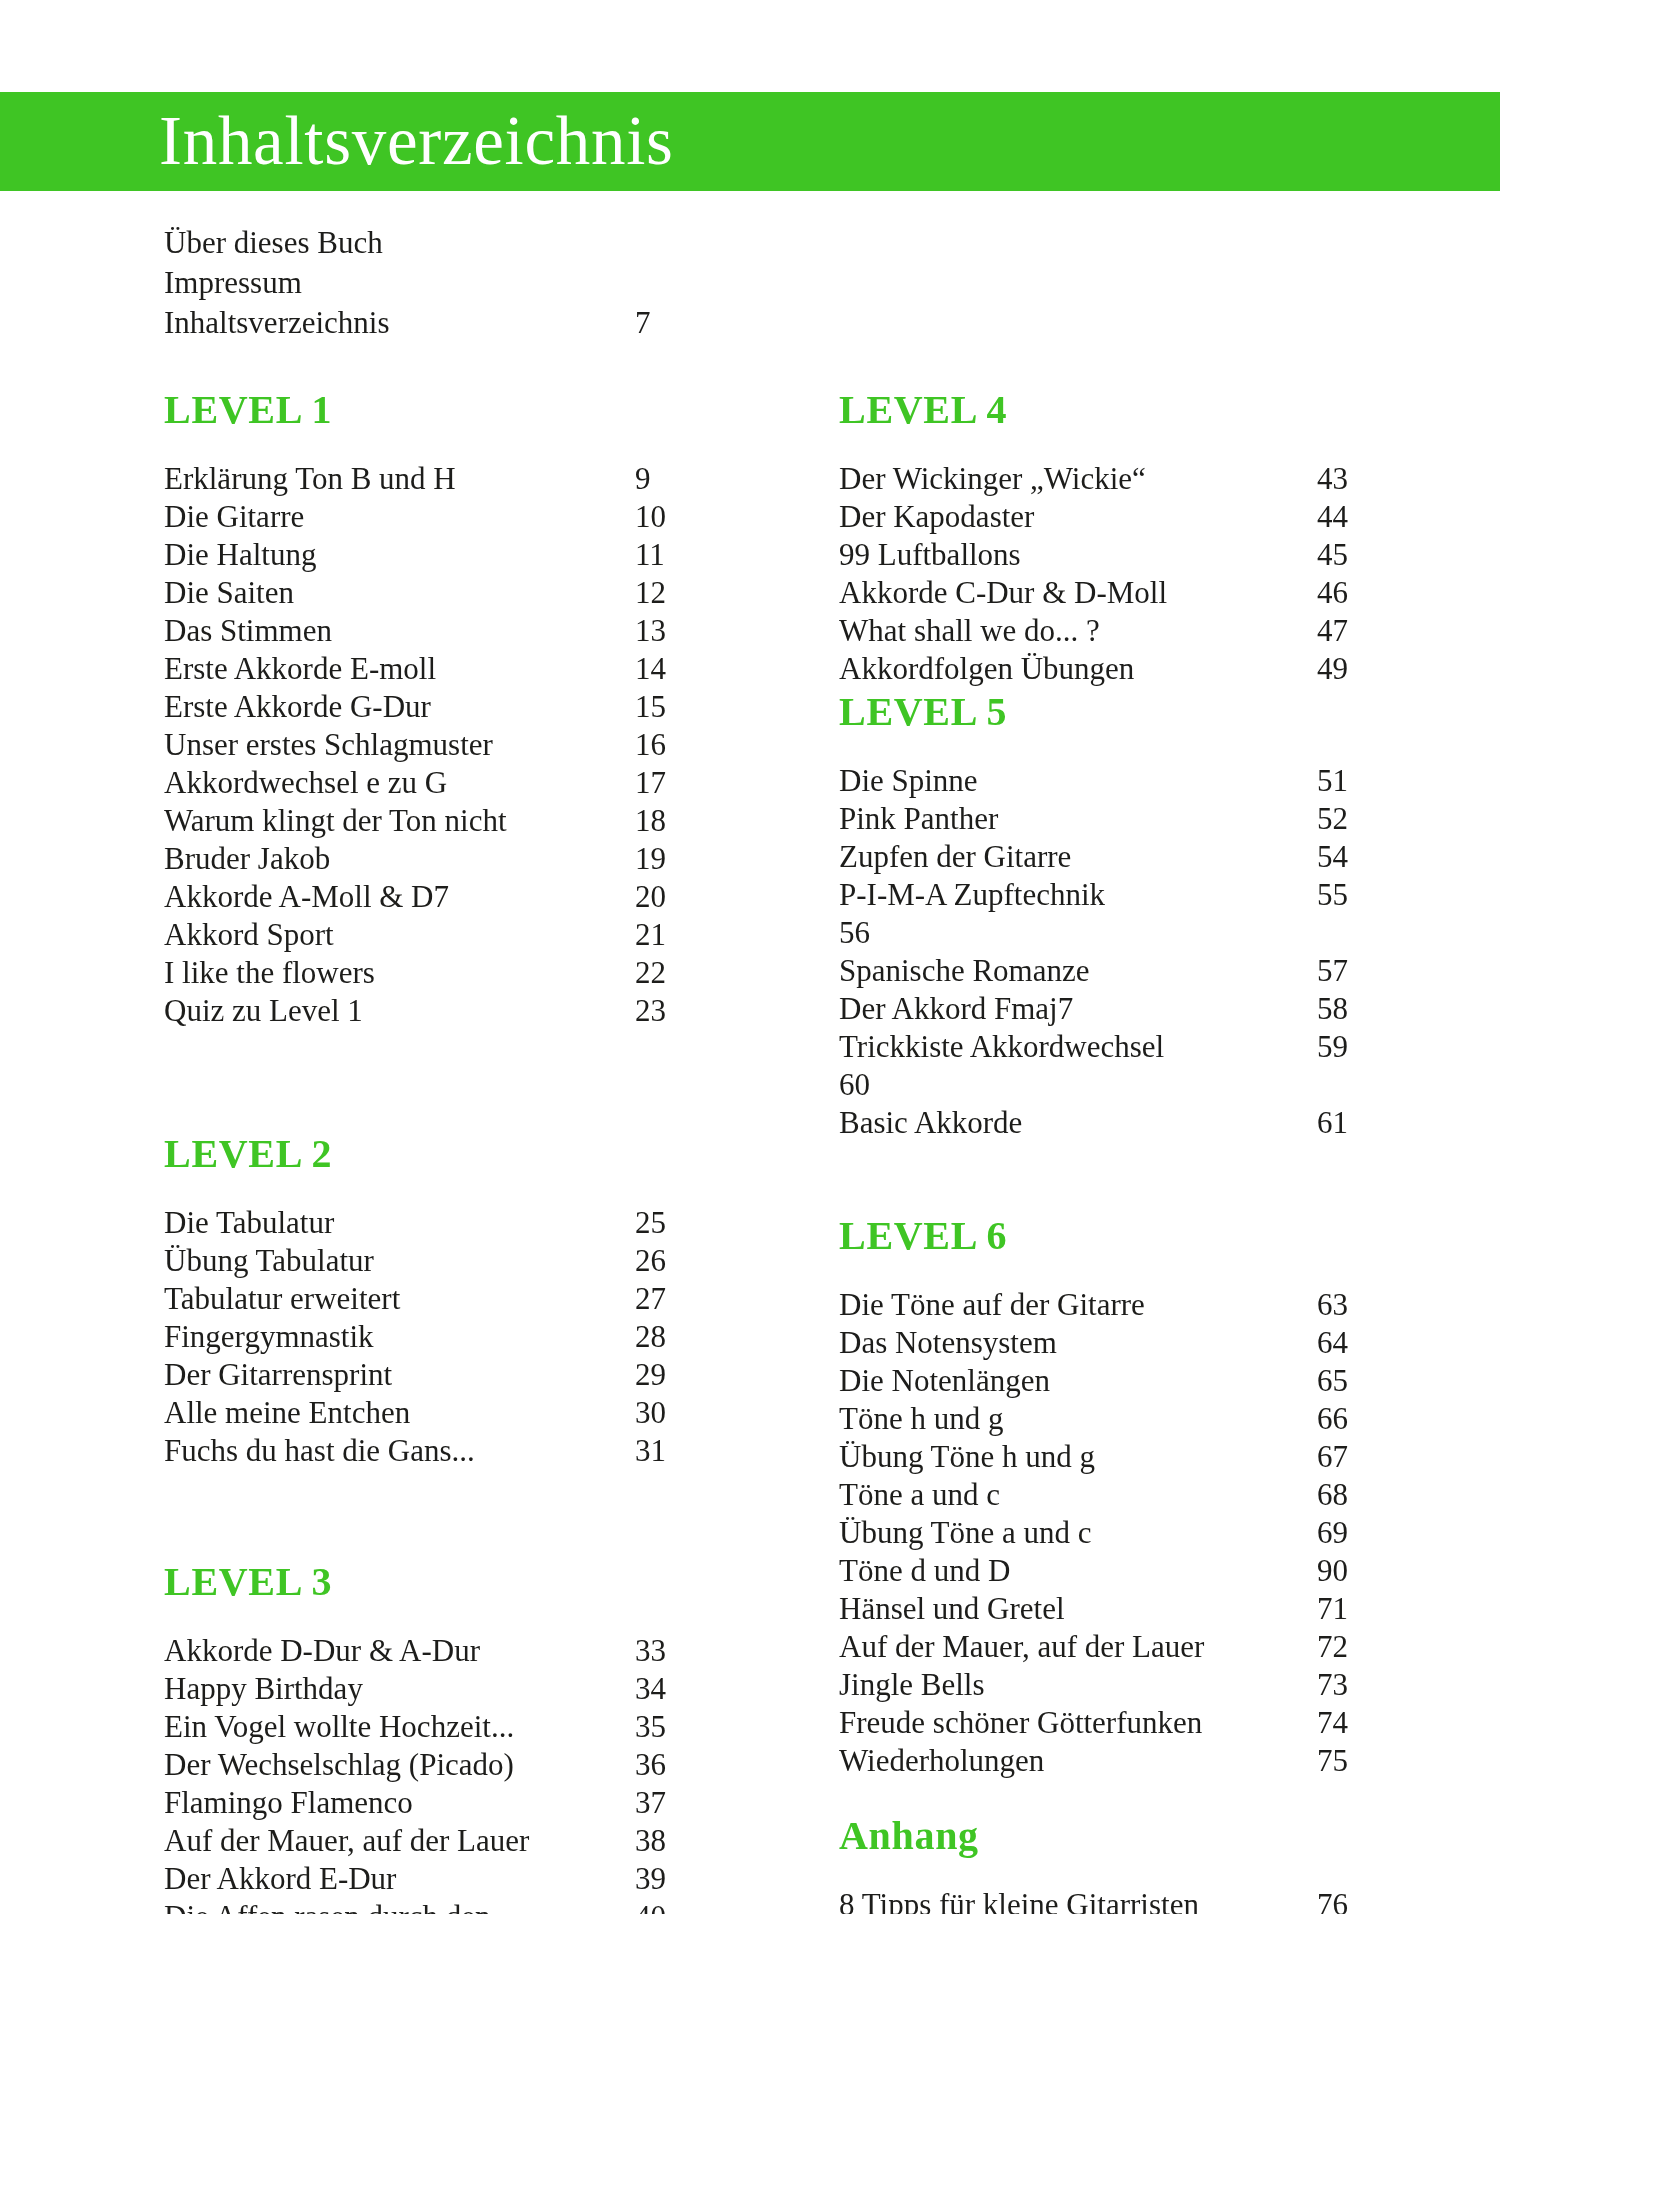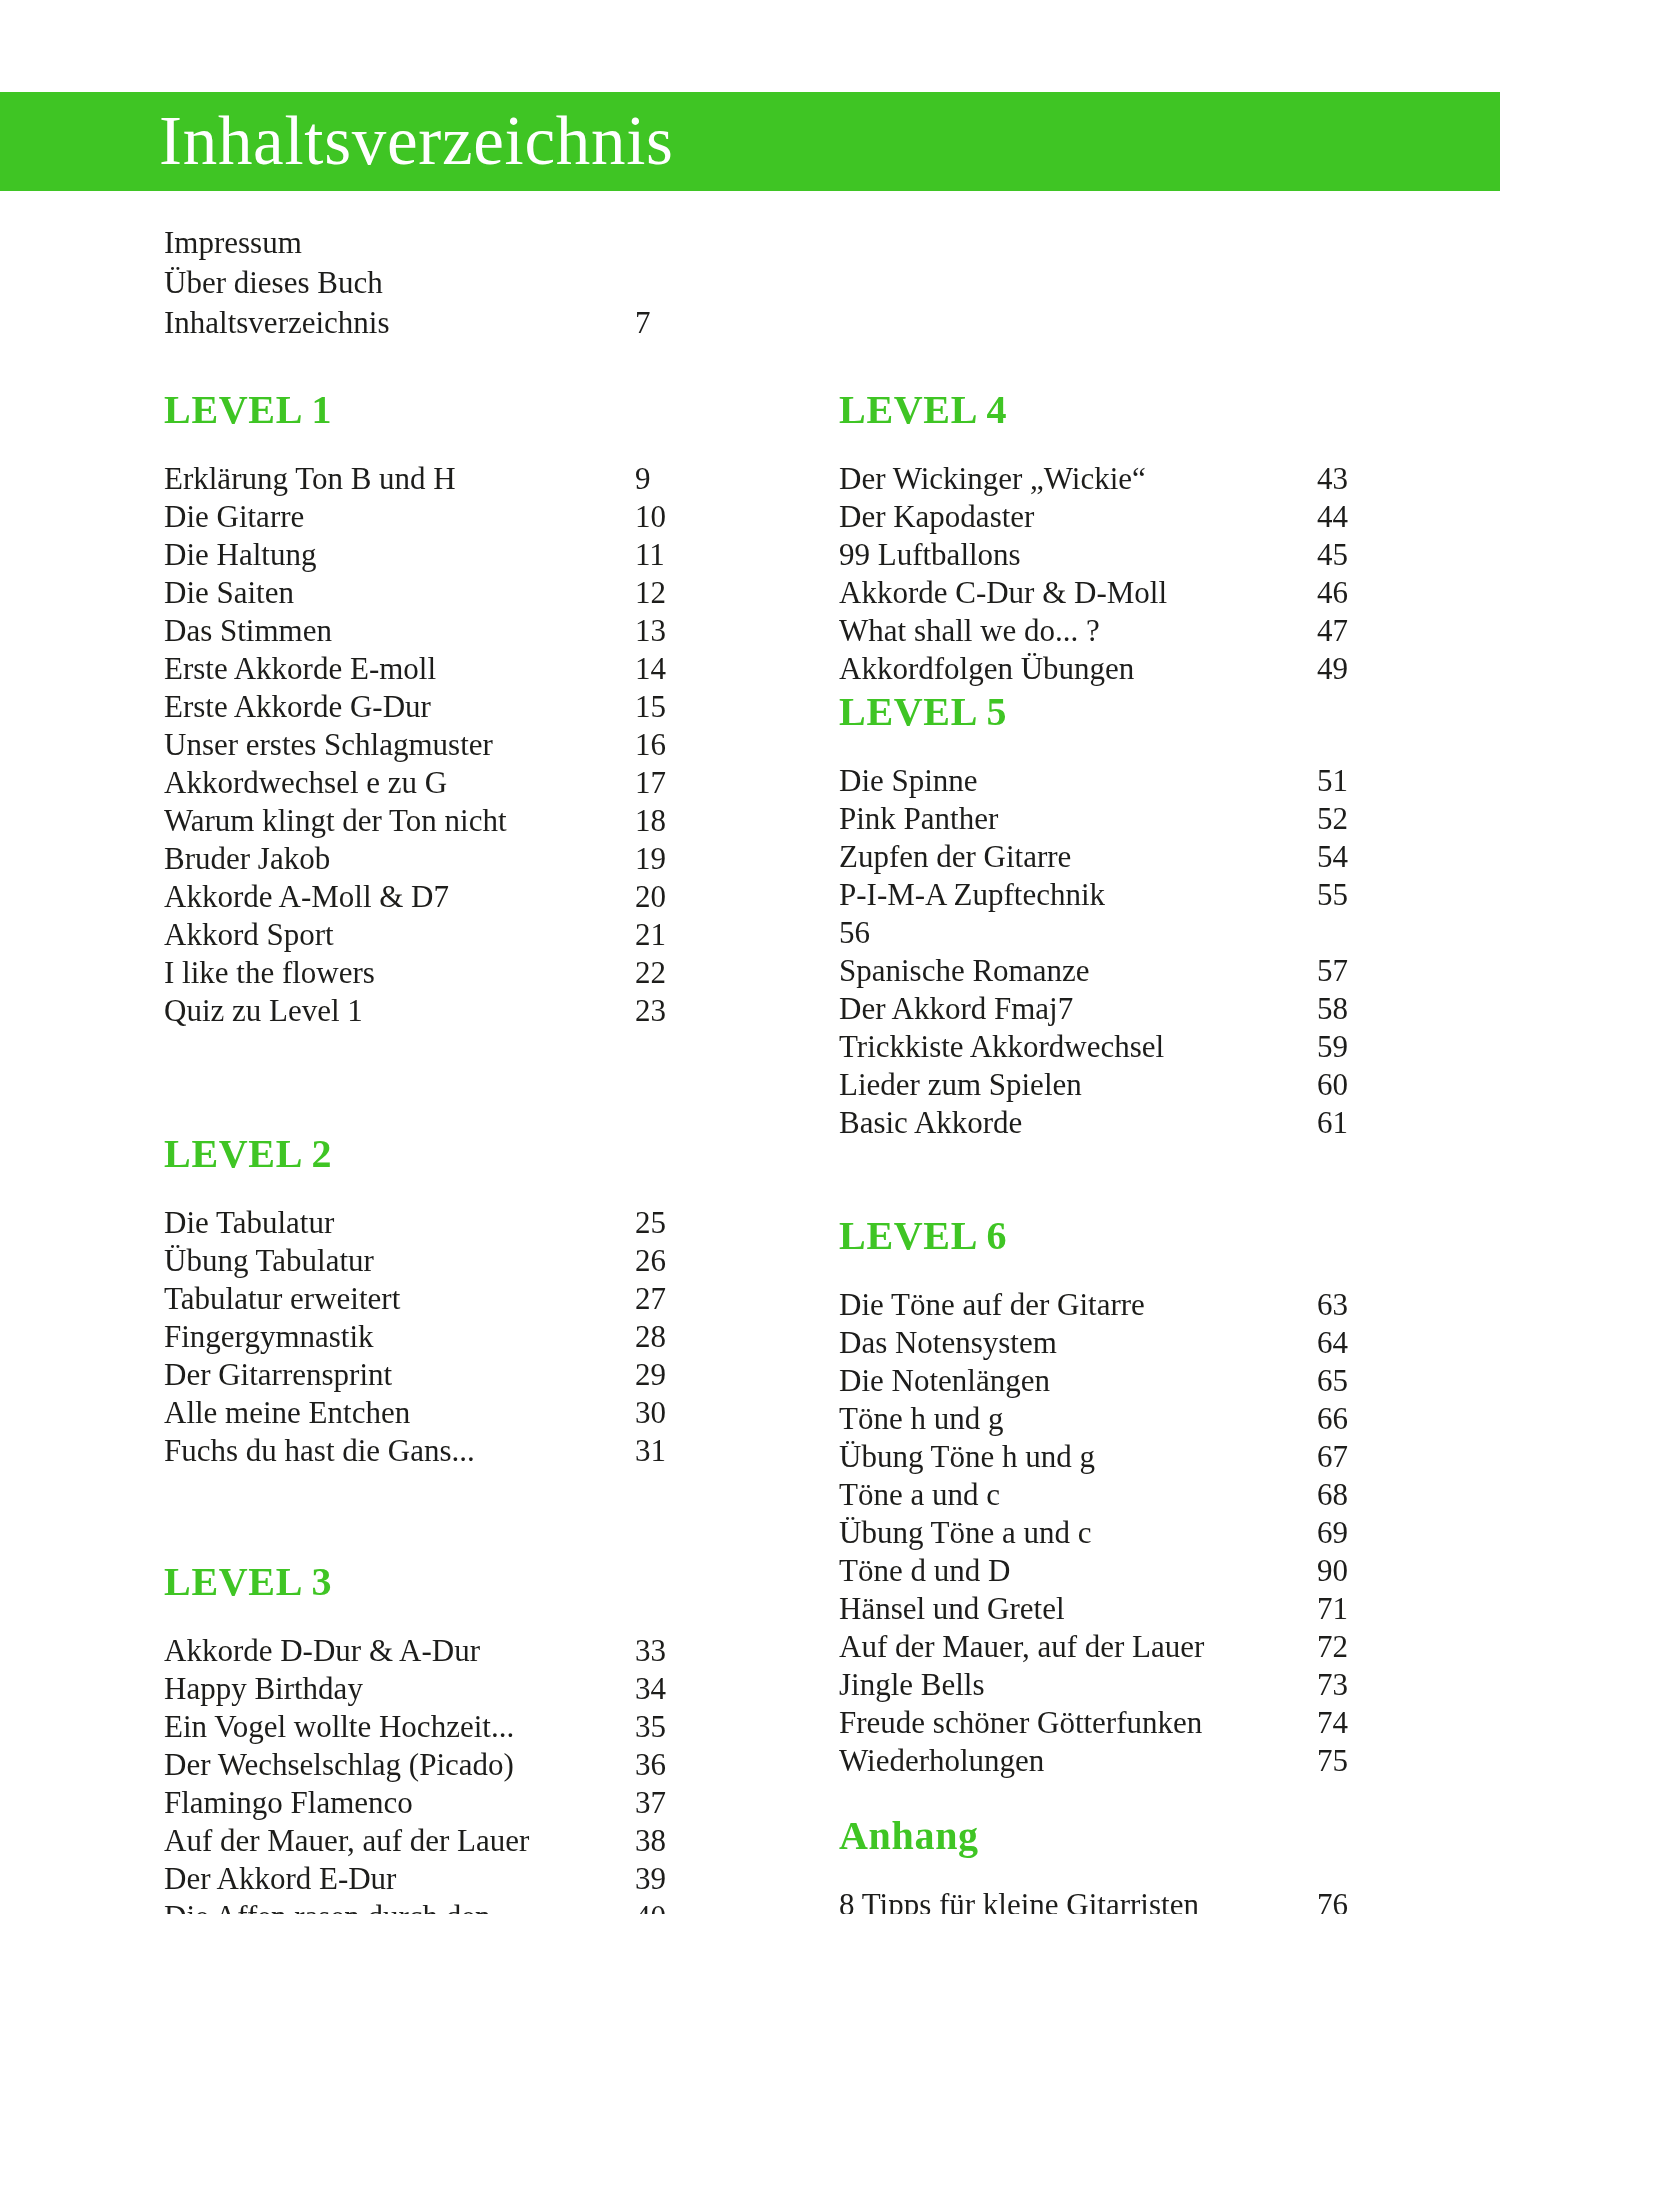--- a/index.html
+++ b/index.html
@@ -84,25 +84,25 @@
 <body>
 
 <div class="page">
 
   <div class="header-bar">
     <h1>Inhaltsverzeichnis</h1>
   </div>
 
   <div class="intro" id="intro">
       <div class="toc-row">
-        <span class="toc-title">Impressum</span>
+        <span class="toc-title">Über dieses Buch</span>
         <span class="toc-page"></span>
       </div>
       <div class="toc-row">
-        <span class="toc-title">Über dieses Buch</span>
+        <span class="toc-title">Impressum</span>
         <span class="toc-page"></span>
       </div>
       <div class="toc-row">
         <span class="toc-title">Inhaltsverzeichnis</span>
         <span class="toc-page">7</span>
       </div>
     </div>
 
   <div class="col col-left" id="col-left">
       <section class="toc-section">
@@ -290,21 +290,20 @@
         </div>
         <div class="toc-row">
           <span class="toc-title">Der Akkord Fmaj7</span>
           <span class="toc-page">58</span>
         </div>
         <div class="toc-row">
           <span class="toc-title">Trickkiste Akkordwechsel</span>
           <span class="toc-page">59</span>
         </div>
         <div class="toc-row">
-          <span class="toc-title">Lieder zum Spielen</span>
           <span class="toc-page">60</span>
         </div>
         <div class="toc-row">
           <span class="toc-title">Basic Akkorde</span>
           <span class="toc-page">61</span>
         </div>
       </section>
       <section class="toc-section">
         <h2 class="level-heading">LEVEL 6</h2>
         <div class="toc-row">

